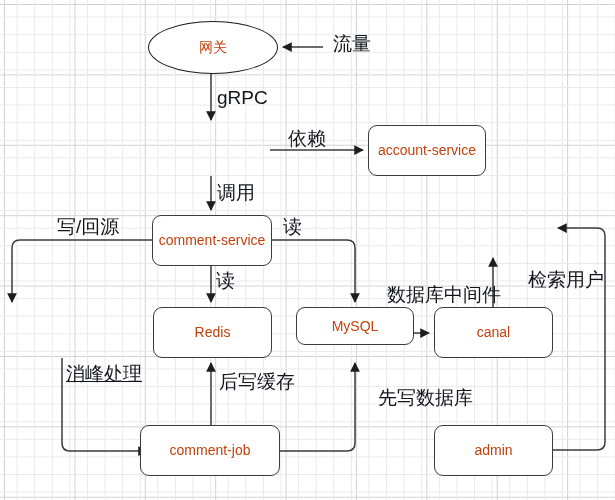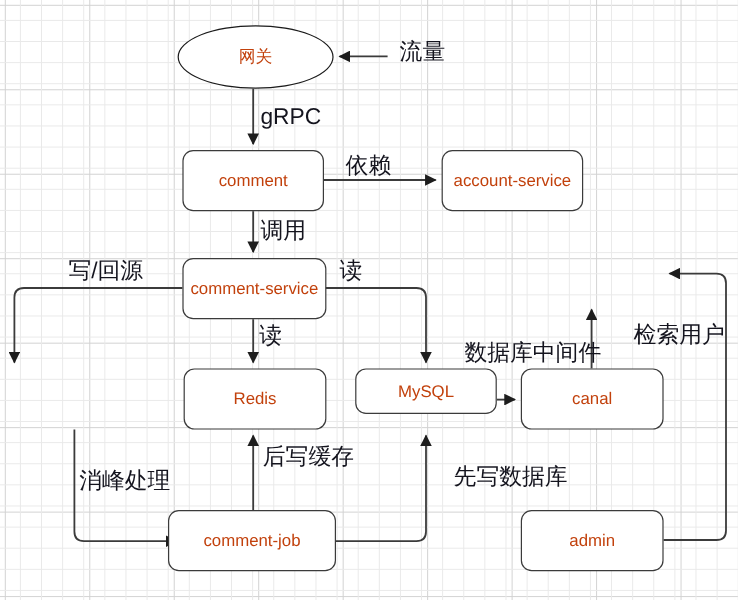--- a/index.html
+++ b/index.html
@@ -100,23 +100,20 @@
       <path d="M 493 307 L 493 258" marker-end="url(#arrow)"></path>
 
       <path d="M 553 450 L 597 450 Q 605 450 605 442 L 605 236 Q 605 228 597 228 L 558 228" marker-end="url(#arrow)"></path>
     </g>
   </svg>
 
   <div class="node ellipse" style="left:148px; top:21px; width:130px; height:53px;">
     <span>网关</span>
   </div>
 
-  <div class="node" style="left:152px; top:125px; width:118px; height:51px;">
-    <span>comment</span>
-  </div>
 
   <div class="node" style="left:368px; top:125px; width:118px; height:51px;">
     <span>account-service</span>
   </div>
 
   <div class="node" style="left:152px; top:215px; width:120px; height:51px;">
     <span>comment-service</span>
   </div>
 
 
@@ -141,19 +138,19 @@
     <span>admin</span>
   </div>
 
   <div class="edge-label" style="left:333px; top:36px;">流量</div>
   <div class="edge-label" style="left:217px; top:90px;">gRPC</div>
   <div class="edge-label" style="left:288px; top:131px;">依赖</div>
   <div class="edge-label" style="left:217px; top:185px;">调用</div>
   <div class="edge-label" style="left:57px; top:219px;">写/回源</div>
   <div class="edge-label" style="left:216px; top:273px;">读</div>
   <div class="edge-label" style="left:283px; top:219px;">读</div>
-  <div class="edge-label" style="left:66px; top:394px;">消峰处理</div>
+  <div class="edge-label" style="left:66px; top:366px;text-decoration:underline;">消峰处理</div>
   <div class="edge-label" style="left:219px; top:374px;">后写缓存</div>
   <div class="edge-label" style="left:355px; top:390px;padding-left:23px;">先写数据库</div>
   <div class="edge-label" style="left:387px; top:287px;">数据库中间件</div>
   <div class="edge-label" style="left:528px; top:272px;">检索用户</div>
 
 </div>
 
 </body></html>

